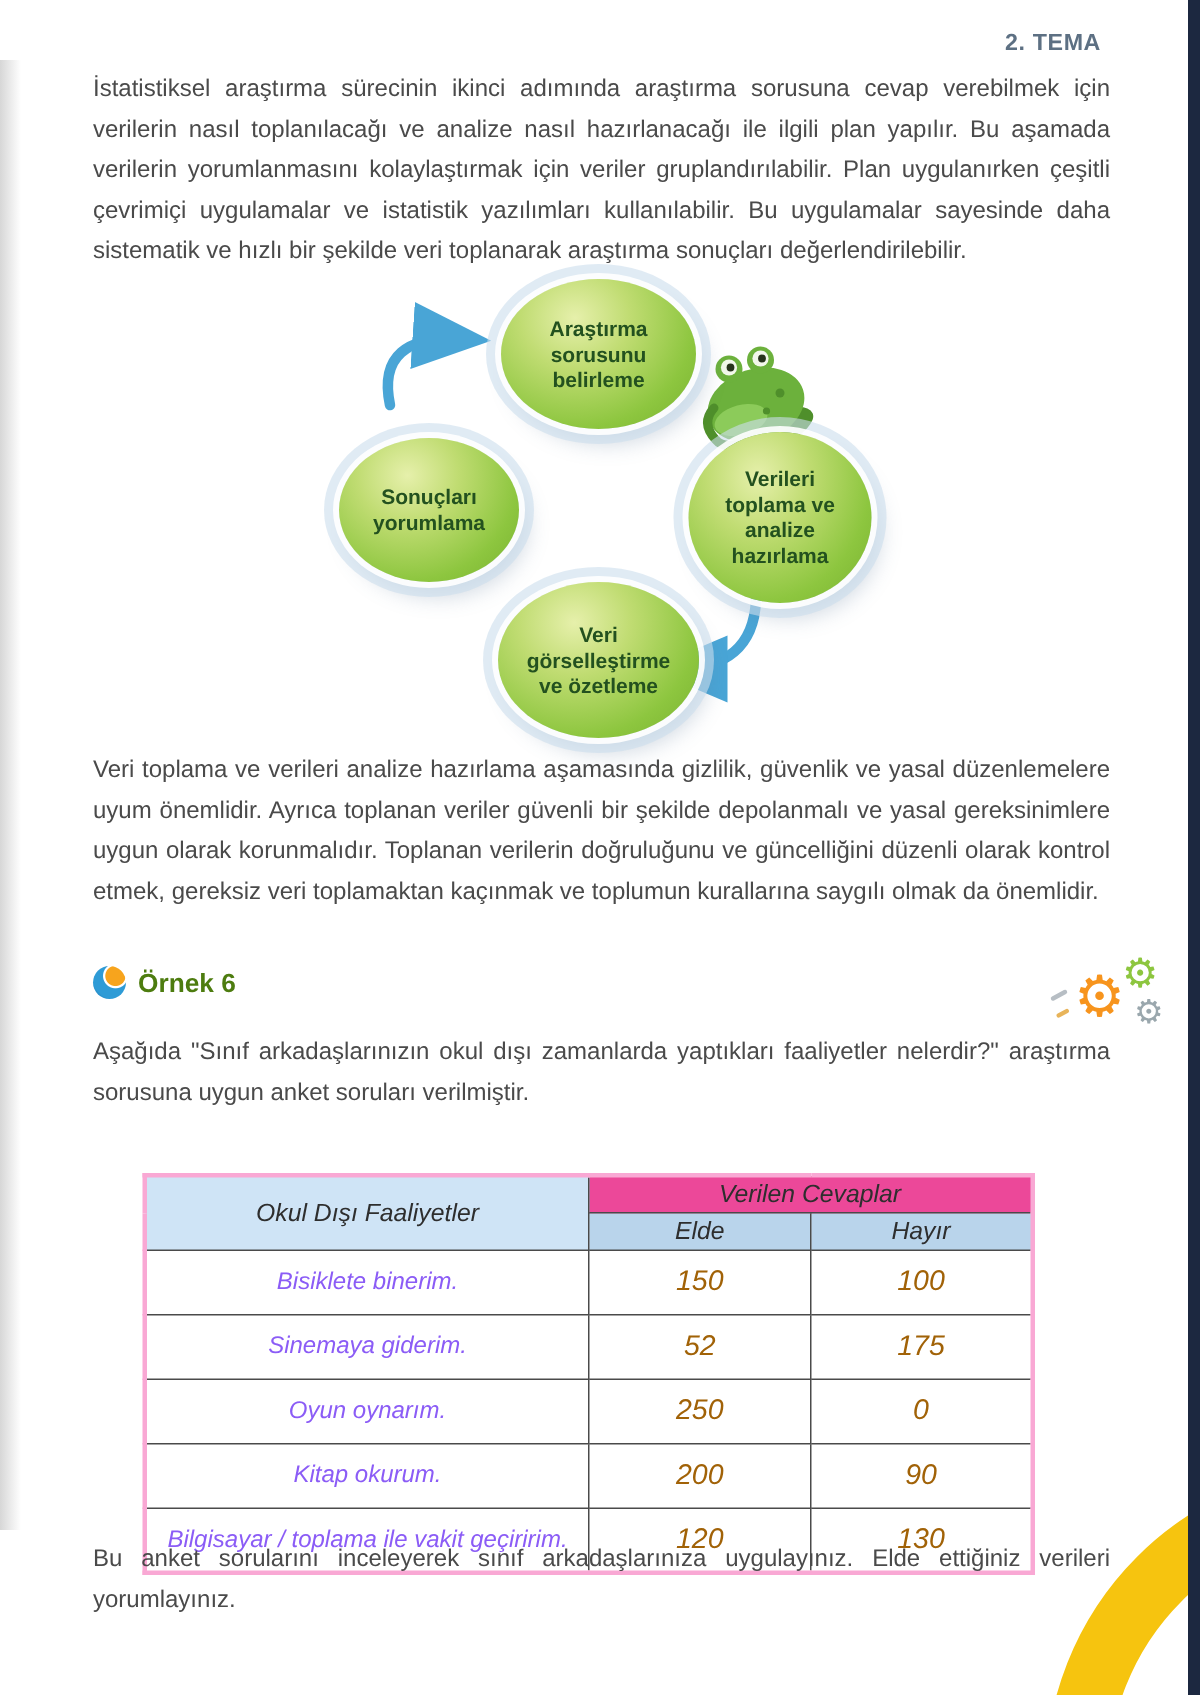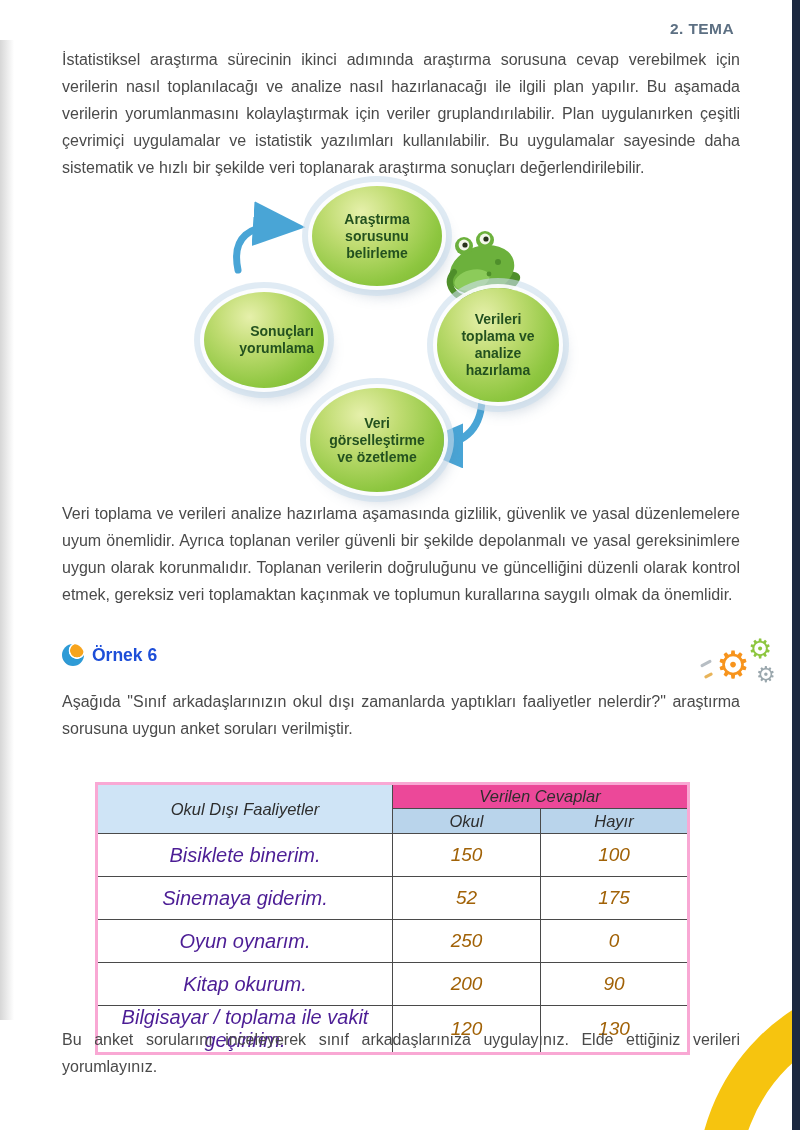--- a/index.html
+++ b/index.html
@@ -20,42 +20,42 @@
   .para {
     position:absolute; left:62px; width:678px;
     font-size:16px; line-height:27px; text-align:justify; color:#4a4a4a;
   }
   .p1 { top:46px; }
   .p2 { top:500px; }
   .p3 { top:688px; }
   .p4 { top:1026px; }
 
   
-  .diagram { position:absolute; left:172px; top:188px; width:430px; height:312px; }
+  .diagram { position:absolute; left:194px; top:188px; width:430px; height:312px; }
   .diagram svg.arrows { position:absolute; left:0; top:0; width:430px; height:312px; }
   .node {
     position:absolute; border-radius:50%;
     display:flex; align-items:center; justify-content:center; text-align:center;
     padding:10px; font-size:14px; font-weight:600; color:#23511f; line-height:17px;
     background:radial-gradient(ellipse at 38% 26%, #e6f0ab 0%, #c0dc72 32%, #8dc63f 70%, #77b02f 100%);
     box-shadow:0 0 0 4px rgba(255,255,255,0.9), 0 0 0 10px rgba(203,222,236,0.6), 6px 10px 14px rgba(90,120,150,0.28);
   }
   .node-top    { left:140px; top:-2px;  width:130px; height:100px; }
   .node-right  { left:265px; top:100px; width:122px; height:114px; }
   .node-bottom { left:138px; top:200px; width:134px; height:104px; }
-  .node-left   { left:32px;  top:104px; width:120px; height:96px;text-align:right;  }
+  .node-left   { left:32px;  top:104px; width:120px; height:96px;  }
 
   
   .ornek-row { position:absolute; left:62px; top:644px; display:flex; align-items:center; gap:8px; }
   .ornek-icon {
     width:22px; height:22px; border-radius:50%;
     background:radial-gradient(circle at 68% 30%, #f7a41d 0 30%, #ffffff 33% 37%, #2e9bd6 40% 72%, #1464a0 100%);
     display:inline-block;
   }
-  .ornek-title { font-size:17.5px; font-weight:bold; color:#1d4ed8; }
+  .ornek-title { font-size:17.5px; font-weight:bold; color:#4d7c0f; }
 
   .gears { position:absolute; left:700px; top:640px; width:90px; height:60px; }
   .gear { position:absolute; line-height:1; }
   .gear.g1 { left:16px; top:6px;  font-size:38px; color:#f7941d; }
   .gear.g2 { left:48px; top:-4px; font-size:27px; color:#8dc63f; }
   .gear.g3 { left:56px; top:24px; font-size:22px; color:#9aa7ad; }
   .gear-dash { position:absolute; background:#b7bec4; height:3px; border-radius:2px; }
   .gear-dash.d1 { left:0; top:22px; width:12px; transform:rotate(-28deg); }
   .gear-dash.d2 { left:4px; top:34px; width:9px; background:#e8b45a; transform:rotate(-28deg); }
 
@@ -67,21 +67,21 @@
     font-style:italic;
   }
   .survey th, .survey td {
     border:1.8px solid #4a4a4a; text-align:center; vertical-align:middle;
   }
   .survey th { font-weight:normal; color:#2e2e2e; font-size:16.5px; }
   .h-act   { background:#cfe4f6; }
   .h-group { background:#ec4899; height:25px; }
   .h-sub   { background:#b9d4eb; height:25px; font-size:16px; }
   .survey td { height:43px; background:#ffffff; }
-  td.act { font-size:20px; color:#4c1d95; }
+  td.act { font-size:16px; color:#8b5cf6; }
   td.num { font-size:19px; font-weight:500; color:#a16207; }
 
   
   .side-bar { position:absolute; right:0; top:0; width:8px; height:1130px; background:#1c2840; }
   .yellow-arc { position:absolute; left:690px; top:1000px; width:102px; height:130px; }
 </style>
 </head>
 <body>
 
 <div class="page">
@@ -152,21 +152,21 @@
       <col style="width:296px">
         <col style="width:148px">
         <col style="width:148px">
     </colgroup>
     <tbody>
       <tr>
         <th rowspan="2" class="h-act">Okul Dışı Faaliyetler</th>
         <th colspan="2" class="h-group">Verilen Cevaplar</th>
       </tr>
       <tr>
-        <th class="h-sub">Okul</th>
+        <th class="h-sub">Elde</th>
         <th class="h-sub">Hayır</th>
       </tr>
       <tr>
         <td class="act">Bisiklete binerim.</td>
         <td class="num">150</td>
         <td class="num">100</td>
       </tr>
       <tr>
         <td class="act">Sinemaya giderim.</td>
         <td class="num">52</td>

